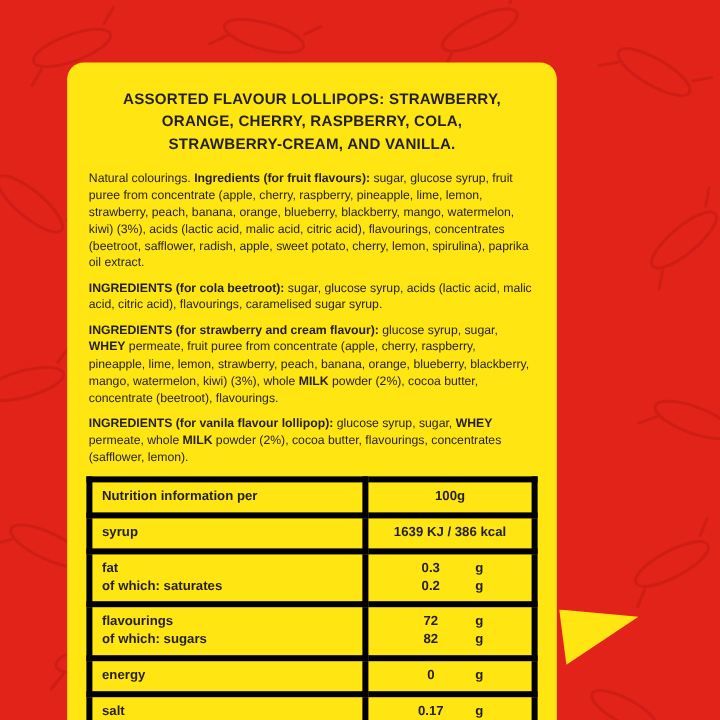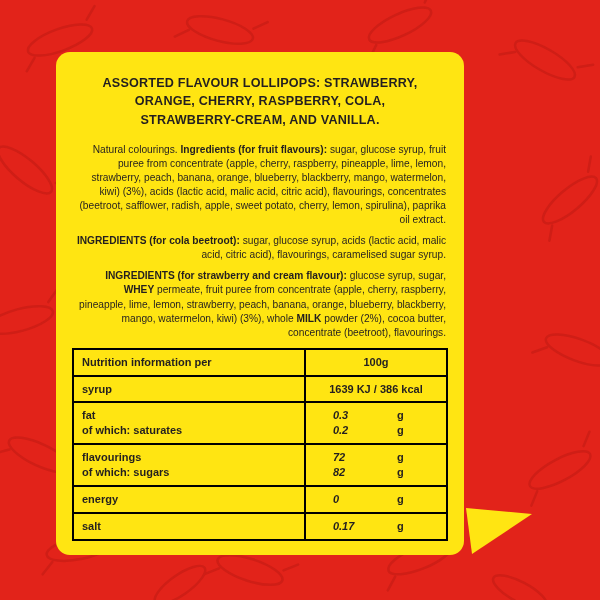--- a/index.html
+++ b/index.html
@@ -52,38 +52,37 @@
     color: #231f20;
     letter-spacing: 0.2px;
     margin: 6px 14px 14px 14px;
   }
 
   .ingredients {
     font-size: 10.2px;
     line-height: 1.38;
     color: #231f20;
     margin: 0 2px 6px 2px;
-    text-align: right;
   }
   .ingredients p {
     margin: 0 0 7px 0;
   }
   .ingredients b {
     font-weight: bold;
   }
 
   table.nutrition {
     width: 100%;
     border-collapse: collapse;
     margin-top: 8px;
     font-size: 11px;
     color: #231f20;
   }
   table.nutrition td {
-    border: 2px solid #000000;
+    border: 5px solid #000000;
     padding: 5px 8px;
     vertical-align: middle;
   }
   td.label {
     font-weight: bold;
     width: 62%;
     line-height: 1.35;
   }
   td.value {
     text-align: center;
@@ -91,24 +90,23 @@
     padding: 5px 6px;
     line-height: 1.35;
   }
   .row-hdr td { font-weight: bold; }
   .valrow {
     display: flex;
     justify-content: center;
     align-items: baseline;
   }
   .valnum {
-    text-align: left;
+    text-align: center;
     min-width: 54px;
     display: inline-block;
-    font-style: italic;
   }
   .valunit {
     text-align: left;
     min-width: 22px;
     display: inline-block;
     padding-left: 10px;
   }
   .single {
     text-align: center;
   }
@@ -188,20 +186,21 @@
 
   <div class="headline">ASSORTED FLAVOUR LOLLIPOPS: STRAWBERRY, ORANGE, CHERRY, RASPBERRY, COLA, STRAWBERRY-CREAM, AND VANILLA.</div>
 
   <div class="ingredients">
     <p><span>Natural colourings.</span> <b>Ingredients (for fruit flavours):</b><span> sugar, glucose syrup, fruit puree from concentrate (apple, cherry, raspberry, pineapple, lime, lemon, strawberry, peach, banana, orange, blueberry, blackberry, mango, watermelon, kiwi) (3%), acids (lactic acid, malic acid, citric acid), flavourings, concentrates (beetroot, safflower, radish, apple, sweet potato, cherry, lemon, spirulina), paprika oil extract.</span></p>
 
     <p><b>INGREDIENTS (for cola beetroot):</b><span> sugar, glucose syrup, acids (lactic acid, malic acid, citric acid), flavourings, caramelised sugar syrup.</span></p>
 
     <p><b>INGREDIENTS (for strawberry and cream flavour):</b><span> glucose syrup, sugar, </span><b>WHEY</b><span> permeate, fruit puree from concentrate (apple, cherry, raspberry, pineapple, lime, lemon, strawberry, peach, banana, orange, blueberry, blackberry, mango, watermelon, kiwi) (3%), whole </span><b>MILK</b><span> powder (2%), cocoa butter, concentrate (beetroot), flavourings.</span></p>
 
+    <p><b>INGREDIENTS (for vanila flavour lollipop):</b><span> glucose syrup, sugar, </span><b>WHEY</b><span> permeate, whole </span><b>MILK</b><span> powder (2%), cocoa butter, flavourings, concentrates (safflower, lemon).</span></p>
   </div>
 
   <table class="nutrition">
     <tbody>
       <tr class="row-hdr">
         <td class="label">Nutrition information per</td>
         <td class="value single">100g</td>
       </tr>
 
       <tr>

